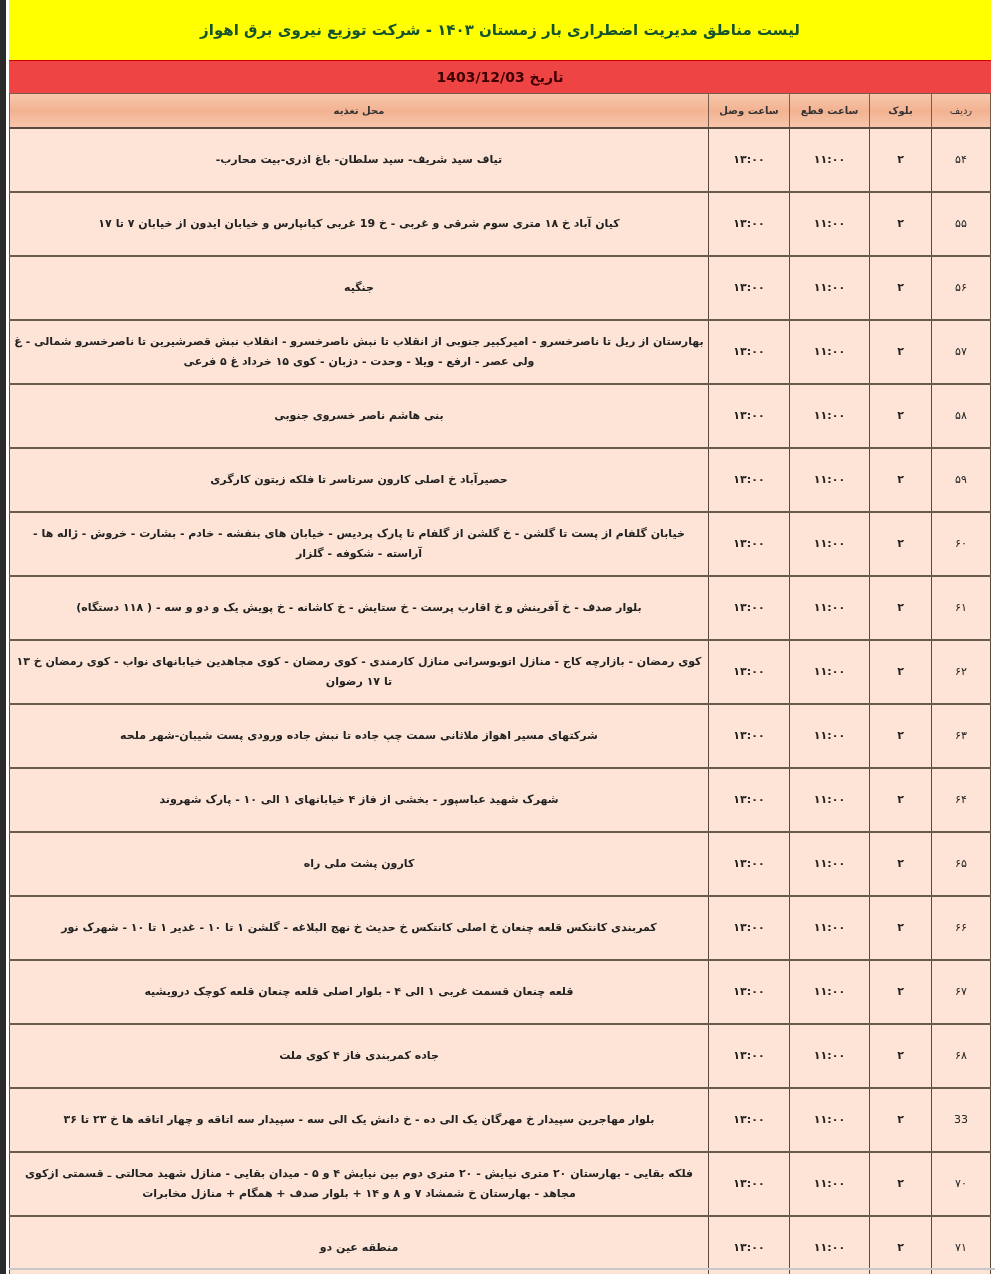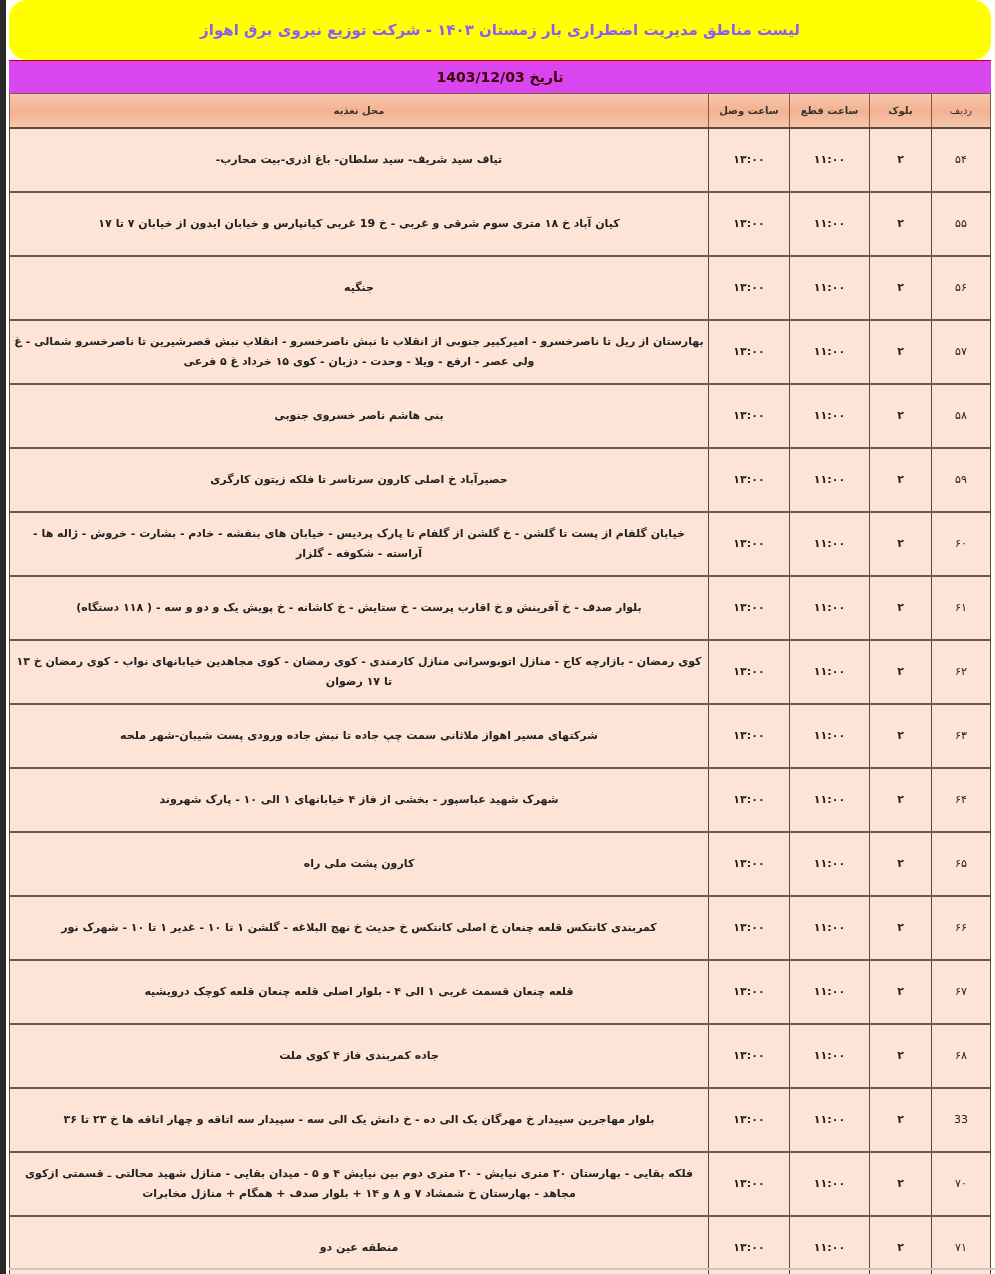--- a/index.html
+++ b/index.html
@@ -4,24 +4,24 @@
   <style>
     html, body { margin: 0; padding: 0; }
     body {
       width: 995px; height: 1274px; background: #ffffff; position: relative; overflow: hidden;
       font-family: "DejaVu Sans", sans-serif;
     }
     .left-edge { position: absolute; left: 0; top: 0; width: 6px; height: 1274px; background: #2a2a2a; }
     .sheet { position: absolute; left: 9px; top: 0; width: 982px; }
     .title-band {
       height: 60px; background: #ffff00; display: flex; align-items: center; justify-content: center;
-      direction: rtl; font-size: 15px; font-weight: bold; color: #8b5cf6; border-radius: 18px;
+      direction: rtl; font-size: 15px; font-weight: bold; color: #14532d;
     }
     .date-band {
-      height: 32px; background: #d946ef; display: flex; align-items: center; justify-content: center;
+      height: 32px; background: #ef4444; display: flex; align-items: center; justify-content: center;
       direction: rtl; font-size: 14px; font-weight: bold; color: #3a0000;
       border-top: 1px solid #c80000;
     }
     table {
       width: 982px; border-collapse: collapse; direction: rtl; table-layout: fixed;
       font-size: 11px; font-weight: bold; color: #222;
     }
     thead th {
       height: 25px; background: linear-gradient(#f7c7ac, #f2b291 50%, #f7c7ac);
       border: 1px solid #7a5a4a; border-bottom: 2px solid #5a4a40;

